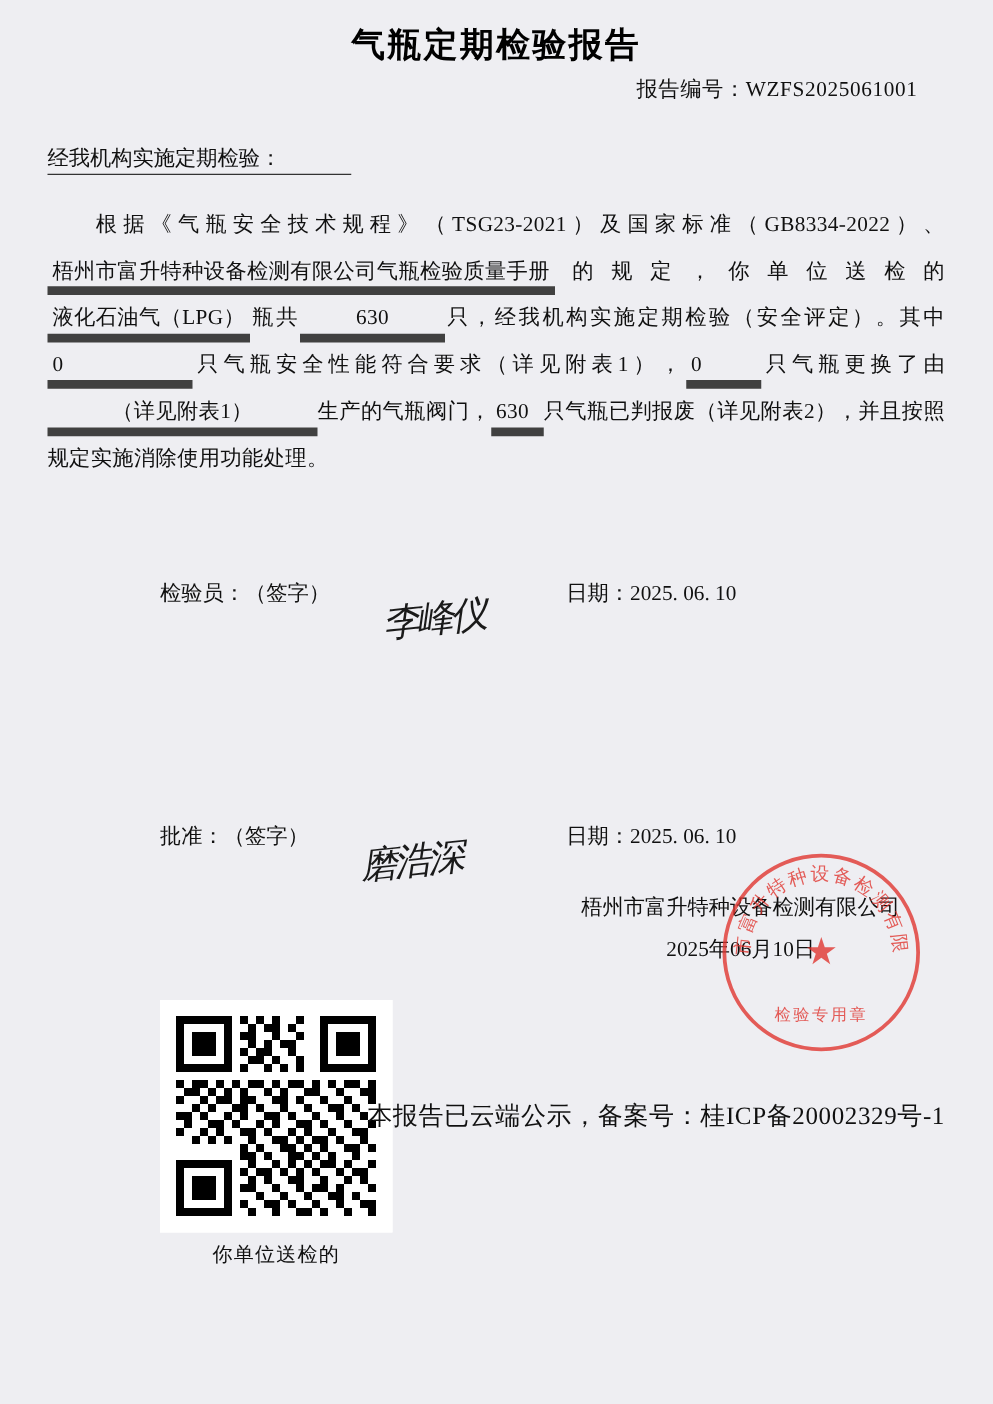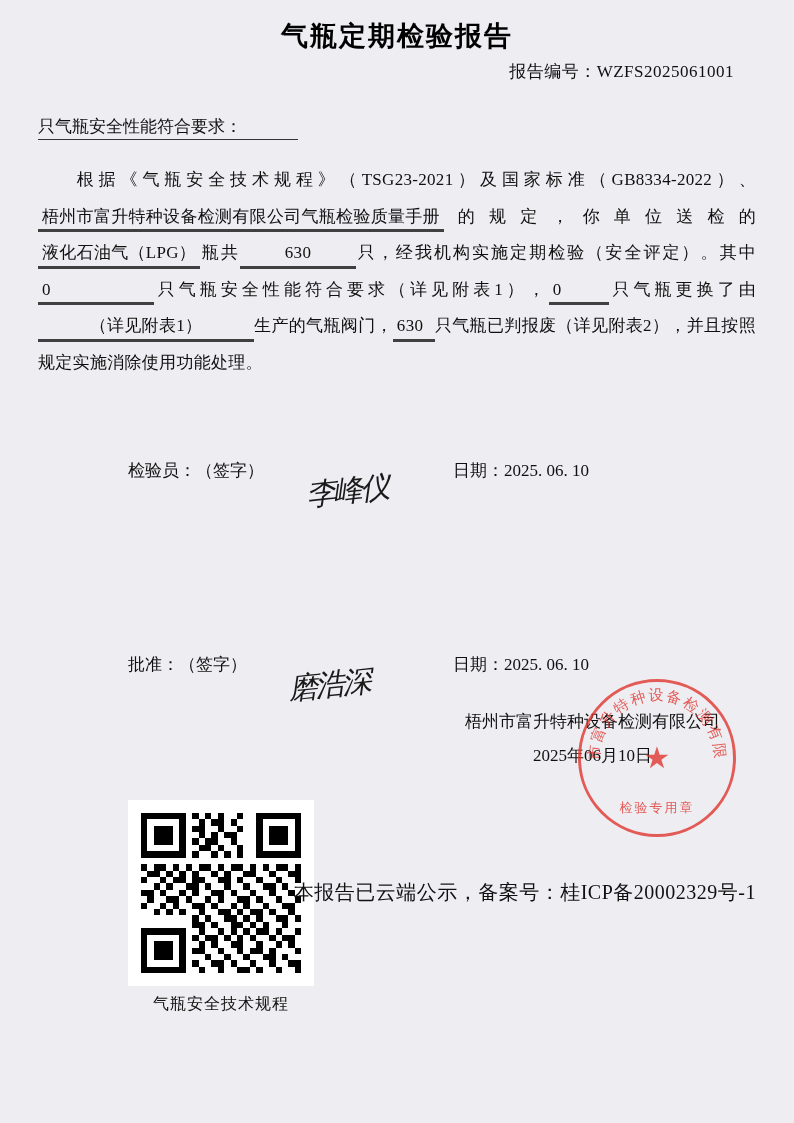--- a/index.html
+++ b/index.html
@@ -51,21 +51,21 @@
     font-size: 17px;
     line-height: 2.15;
     text-align: justify;
     letter-spacing: 0.3px;
   }
   .indent {
     display: inline-block;
     width: 34px;
   }
   .ul {
-    border-bottom: 3px solid #404040;
+    border-bottom: 7px solid #404040;
     display: inline-block;
     text-align: center;
     padding: 0 4px;
     line-height: 1.5;
   }
   .ul-left {
     text-align: left;
   }
   .w-inst { min-width: 268px; }
   .w-gas  { min-width: 136px; text-align: center; }
@@ -203,21 +203,21 @@
 
 <div class="page">
 
   <div class="doc-title">气瓶定期检验报告</div>
 
   <div class="report-no">
     <span>报告编号：</span><span>WZFS2025061001</span>
   </div>
 
   <div>
-    <span class="addressee">只气瓶安全性能符合要求：</span>
+    <span class="addressee">经我机构实施定期检验：</span>
   </div>
 
   <div class="body-text">
     <span class="indent"></span><span>根据《气瓶安全技术规程》（TSG23-2021）及国家标准（GB8334-2022）、</span><span class="ul w-inst">梧州市富升特种设备检测有限公司气瓶检验质量手册</span><span>的规定，你单位送检的</span><span class="ul w-gas">液化石油气（LPG）</span><span>瓶共</span><span class="ul w-qty">630</span><span>只，经我机构实施定期检验（安全评定）。其中</span><span class="ul w-ok ul-left">0</span><span>只气瓶安全性能符合要求（详见附表1），</span><span class="ul w-valve ul-left">0</span><span>只气瓶更换了由</span><span class="ul w-prod">（详见附表1）</span><span>生产的气瓶阀门，</span><span class="ul w-scrap ul-left">630</span><span>只气瓶已判报废（详见附表2），并且按照规定实施消除使用功能处理。</span>
   </div>
 
   <div class="sig-block">
     <div class="sig-row">
       <span class="sig-label">检验员：（签字）</span>
       <span class="handwriting hand-inspector">李峰仪</span>
@@ -438,18 +438,18 @@
           <rect x="14" y="26" width="1" height="1"></rect>
         <rect x="17" y="26" width="2" height="1"></rect>
           <rect x="20" y="26" width="1" height="1"></rect>
         <rect x="23" y="26" width="1" height="1"></rect>
           <rect x="26" y="26" width="1" height="1"></rect>
 
         <rect x="10" y="12" width="1" height="1"></rect>
           <rect x="16" y="18" width="1" height="1"></rect>
       </g>
     </svg>
-    <div class="qr-caption">气瓶安全技术规程</div>
+    <div class="qr-caption">你单位送检的</div>
   </div>
 
   <div class="footer">本报告已云端公示，备案号：桂ICP备20002329号-1</div>
 
 </div>
 
 </body></html>

